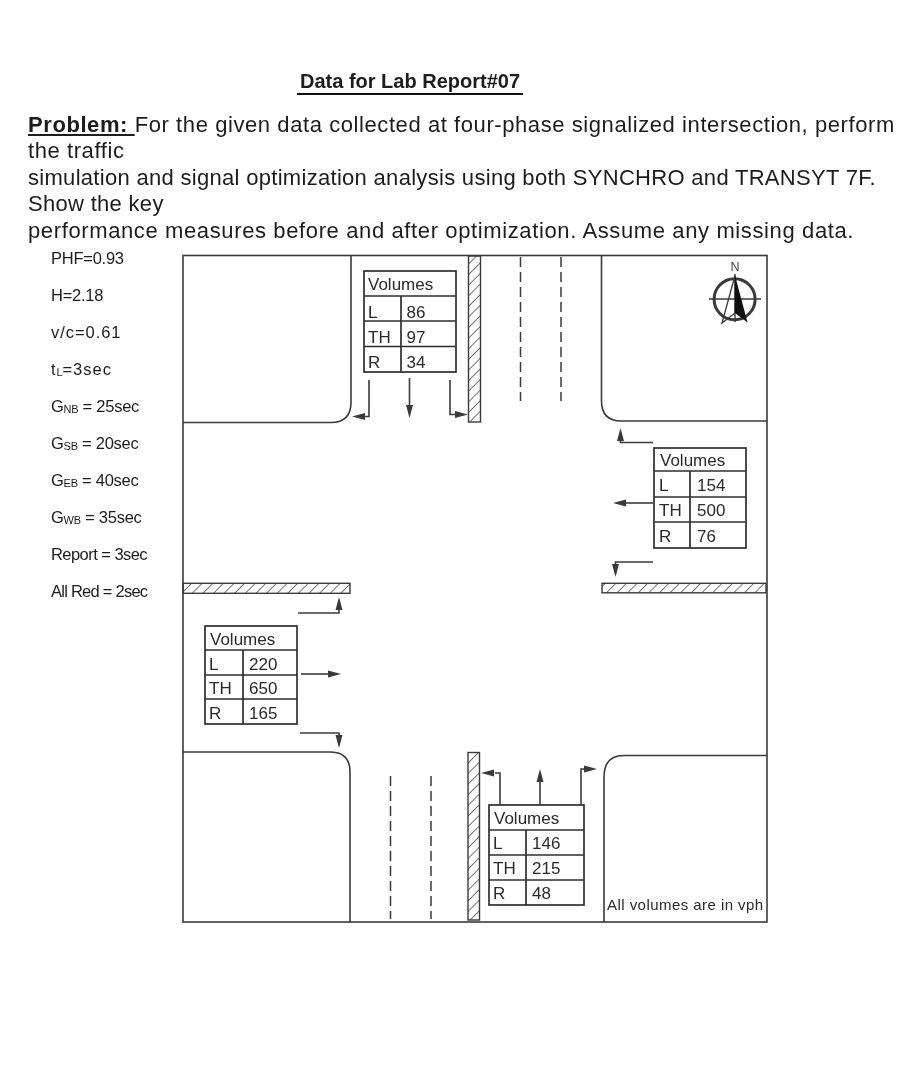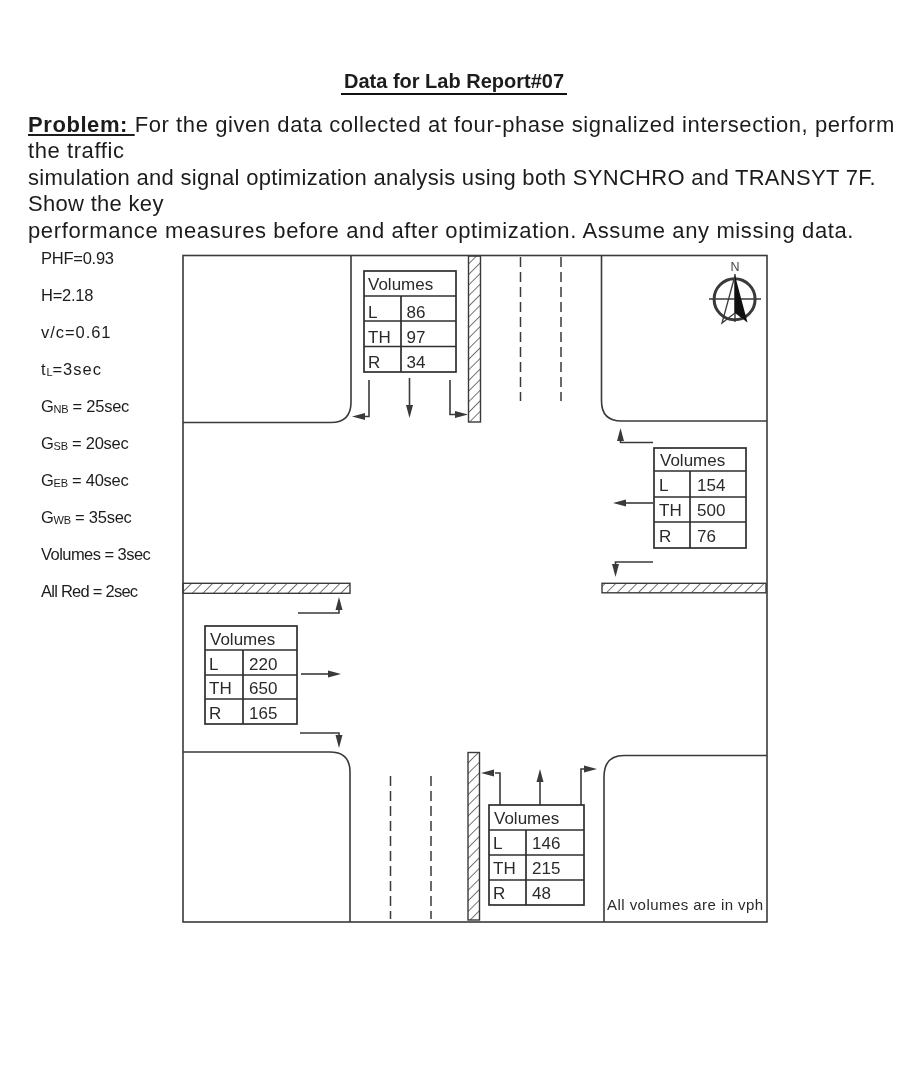--- a/index.html
+++ b/index.html
@@ -1,37 +1,37 @@
 <!DOCTYPE html>
 <html><head>
 <meta charset="utf-8">
 <style>
   html,body{margin:0;padding:0;background:#fff;}
   body{width:899px;height:1082px;position:relative;font-family:"Liberation Sans",sans-serif;color:#1c1c1c;}
-  .title{position:absolute;left:0;top:70.5px;width:820px;text-align:center;font-size:20px;font-weight:bold;line-height:20px;margin-left:44px;}
+  .title{position:absolute;left:0;top:70.5px;width:820px;text-align:center;font-size:20px;font-weight:bold;line-height:20px;}
   .title span{border-bottom:2.2px solid #111;padding-bottom:1px;padding-left:3px;padding-right:3px;}
   .para{position:absolute;left:28px;top:111.5px;font-size:22px;line-height:26.5px;}
   .params{position:absolute;left:41px;top:247.5px;font-size:16.5px;letter-spacing:-0.25px;}
-  .params div{height:37px;line-height:20px;}
+  .params div{height:37px;line-height:20px;margin-left:10px;}
   sub{font-size:11px;vertical-align:baseline;position:relative;bottom:-1px;letter-spacing:-0.3px;}
 </style>
 </head>
 <body>
 <div class="title"><span>Data for Lab Report#07</span></div>
 <div class="para"><span style="letter-spacing:0.58px"><b><u>Problem: </u></b>For the given data collected at four-phase signalized intersection, perform the traffic</span><br><span style="letter-spacing:0.30px">simulation and signal optimization analysis using both SYNCHRO and TRANSYT 7F. Show the key</span><br><span style="letter-spacing:0.62px">performance measures before and after optimization. Assume any missing data.</span></div>
 <div class="params">
   <div>PHF=0.93</div>
   <div>H=2.18</div>
   <div style="letter-spacing:0.95px">v/c=0.61</div>
   <div style="letter-spacing:1px">t<sub>L</sub>=3sec</div>
   <div>G<sub>NB</sub> = 25sec</div>
   <div>G<sub>SB</sub> = 20sec</div>
   <div>G<sub>EB</sub> = 40sec</div>
   <div>G<sub>WB</sub> = 35sec</div>
-  <div style="letter-spacing:-0.55px">Volumes = 3sec</div>
+  <div style="letter-spacing:-0.55px">Report = 3sec</div>
   <div style="letter-spacing:-0.75px">All Red = 2sec</div>
 </div>
 <svg width="899" height="1082" viewBox="0 0 899 1082" style="position:absolute;left:0;top:0" xmlns="http://www.w3.org/2000/svg">
 <defs>
   <pattern id="hatch" width="7.5" height="7.5" patternUnits="userSpaceOnUse" patternTransform="rotate(45)">
     <line x1="0" y1="0" x2="0" y2="7.5" stroke="#3a3a3a" stroke-width="1.4"></line>
   </pattern>
 </defs>
 <g stroke="#3a3a3a" stroke-width="1.6" fill="none">
 

